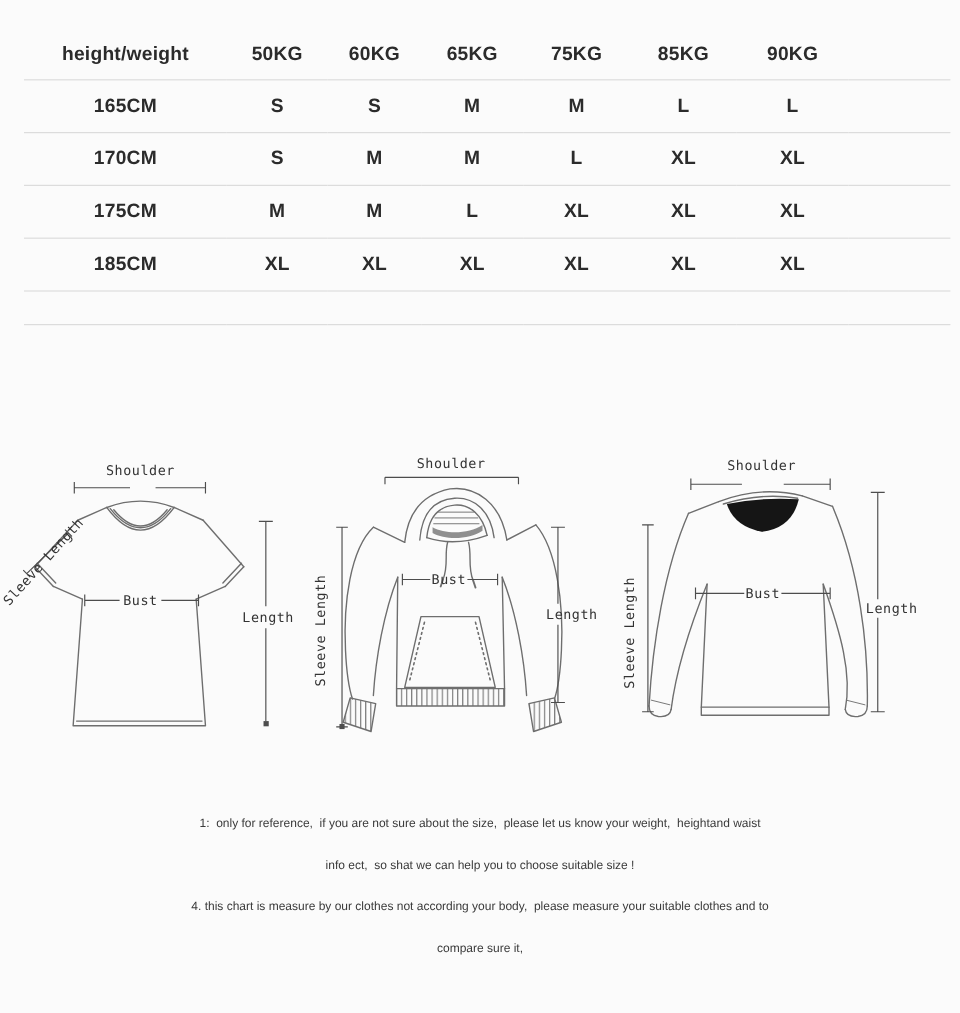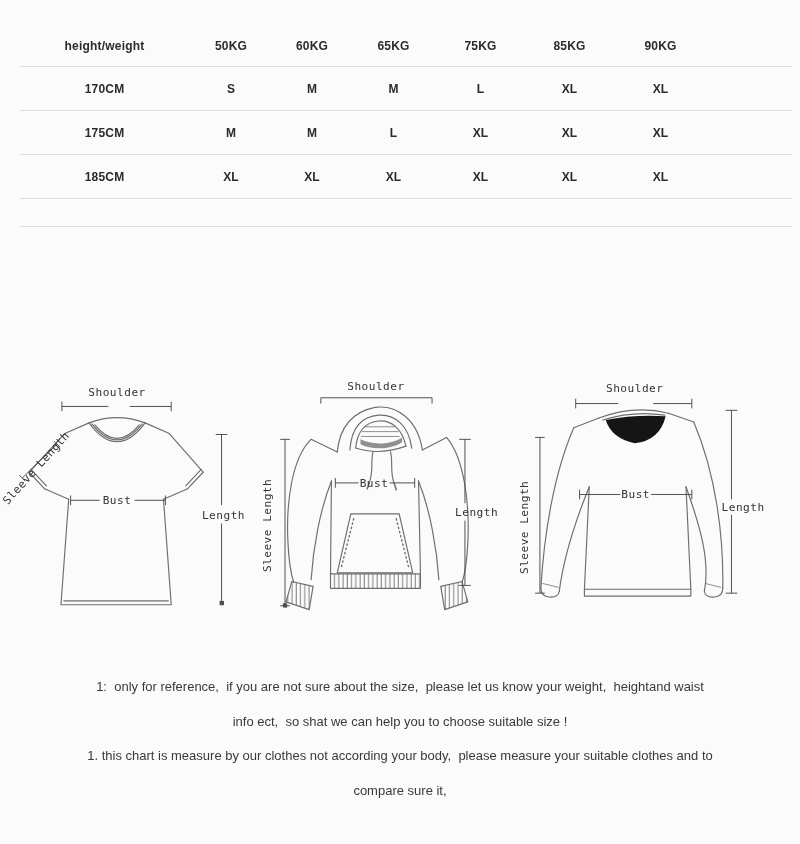--- a/index.html
+++ b/index.html
@@ -17,21 +17,21 @@
   table.size-table {
     position: absolute;
     top: 26px; left: 20px;
     width: 772px;
     border-collapse: collapse;
     table-layout: fixed;
   }
   table.size-table th, table.size-table td {
     padding: 0;
     font-weight: bold;
-    font-size: 12px;
+    font-size: 16px;
     color: #2b2b2b;
     text-align: center;
     border-bottom: 1px solid #dcdcdc;
     letter-spacing: 0.2px;
   }
   table.size-table thead th { height: 40px; }
   table.size-table tbody td { height: 43px; }
   table.size-table tr.spacer-row td { height: 27px; }
 
   
@@ -57,21 +57,21 @@
   
   .notes {
     position: absolute;
     top: 670px; left: 0;
     width: 800px;
     text-align: center;
   }
   .notes p {
     margin: 0;
     line-height: 34.5px;
-    font-size: 13px;
+    font-size: 10px;
     color: #3a3a3a;
     white-space: pre-wrap;
   }
 </style>
 </head>
 <body>
 
 <div class="page">
 
   <table class="size-table">
@@ -91,20 +91,30 @@
         <th>50KG</th>
         <th>60KG</th>
         <th>65KG</th>
         <th>75KG</th>
         <th>85KG</th>
         <th>90KG</th>
         <th></th>
       </tr>
     </thead>
     <tbody>
+      <tr>
+        <td>165CM</td>
+        <td>S</td>
+        <td>S</td>
+        <td>M</td>
+        <td>M</td>
+        <td>L</td>
+        <td>L</td>
+        <td></td>
+      </tr>
       <tr>
         <td>170CM</td>
         <td>S</td>
         <td>M</td>
         <td>M</td>
         <td>L</td>
         <td>XL</td>
         <td>XL</td>
         <td></td>
       </tr>
@@ -238,17 +248,17 @@
       <text class="lbl" transform="translate(21,170) rotate(-90)" text-anchor="middle">Sleeve Length</text>
       <text class="lbl" x="132" y="140" text-anchor="middle">Bust</text>
       <text class="lbl" x="243" y="153" text-anchor="middle">Length</text>
     </svg>
 
   </div>
 
   <div class="notes">
     <p>1:  only for reference,  if you are not sure about the size,  please let us know your weight,  heightand waist</p>
     <p>info ect,  so shat we can help you to choose suitable size !</p>
-    <p>1. this chart is measure by our clothes not according your body,  please measure your suitable clothes and to</p>
+    <p>4. this chart is measure by our clothes not according your body,  please measure your suitable clothes and to</p>
     <p>compare sure it,</p>
   </div>
 
 </div>
 
 </body></html>

